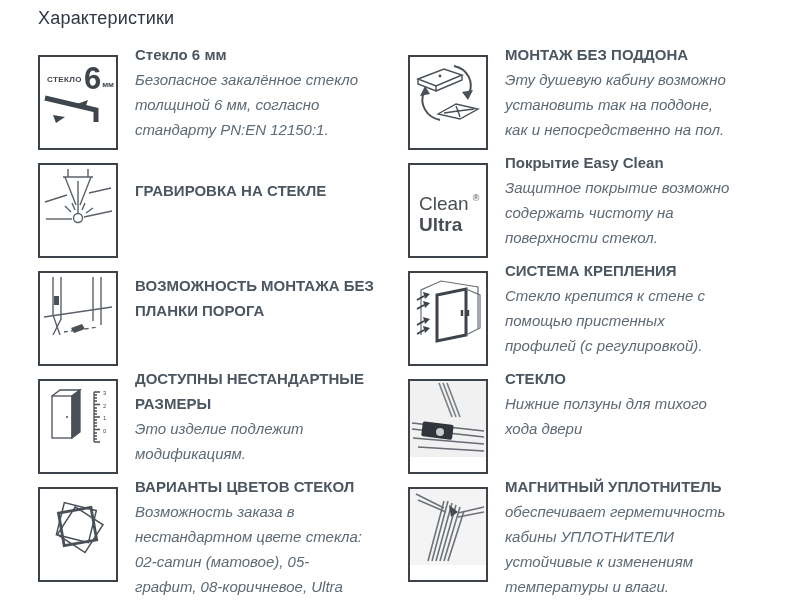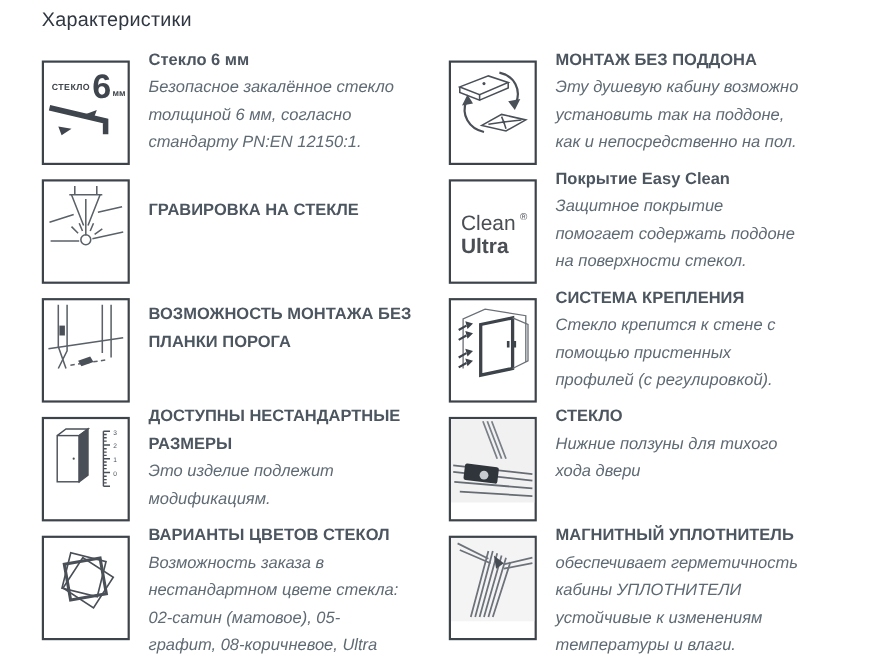--- a/index.html
+++ b/index.html
@@ -117,21 +117,21 @@
 
     <div class="feature col-right">
       <div class="icon-box">
         <div class="ec-wrap">
           <div class="ec-line1"><span>Clean</span><span class="ec-reg">®</span></div>
           <div class="ec-line2">Ultra</div>
         </div>
       </div>
       <div class="ftext">
         <div class="fhead">Покрытие Easy Clean</div>
-        <div class="fbody">Защитное покрытие помогает содержать поддоне на поверхности стекол.</div>
+        <div class="fbody">Защитное покрытие возможно содержать чистоту на поверхности стекол.</div>
       </div>
     </div>
 
     <div class="feature center col-left">
       <div class="icon-box">
         <svg width="76" height="76" viewBox="0 0 76 76" fill="none" stroke="#5a6168" stroke-width="1.4">
           <path d="M13 4 V42 L20 62"></path>
           <path d="M21 4 V46 L13 62"></path>
           <rect x="14" y="23" width="5" height="9" fill="#4a5058" stroke="none"></rect>
           <path d="M53 4 V48 M61 4 V52"></path>

